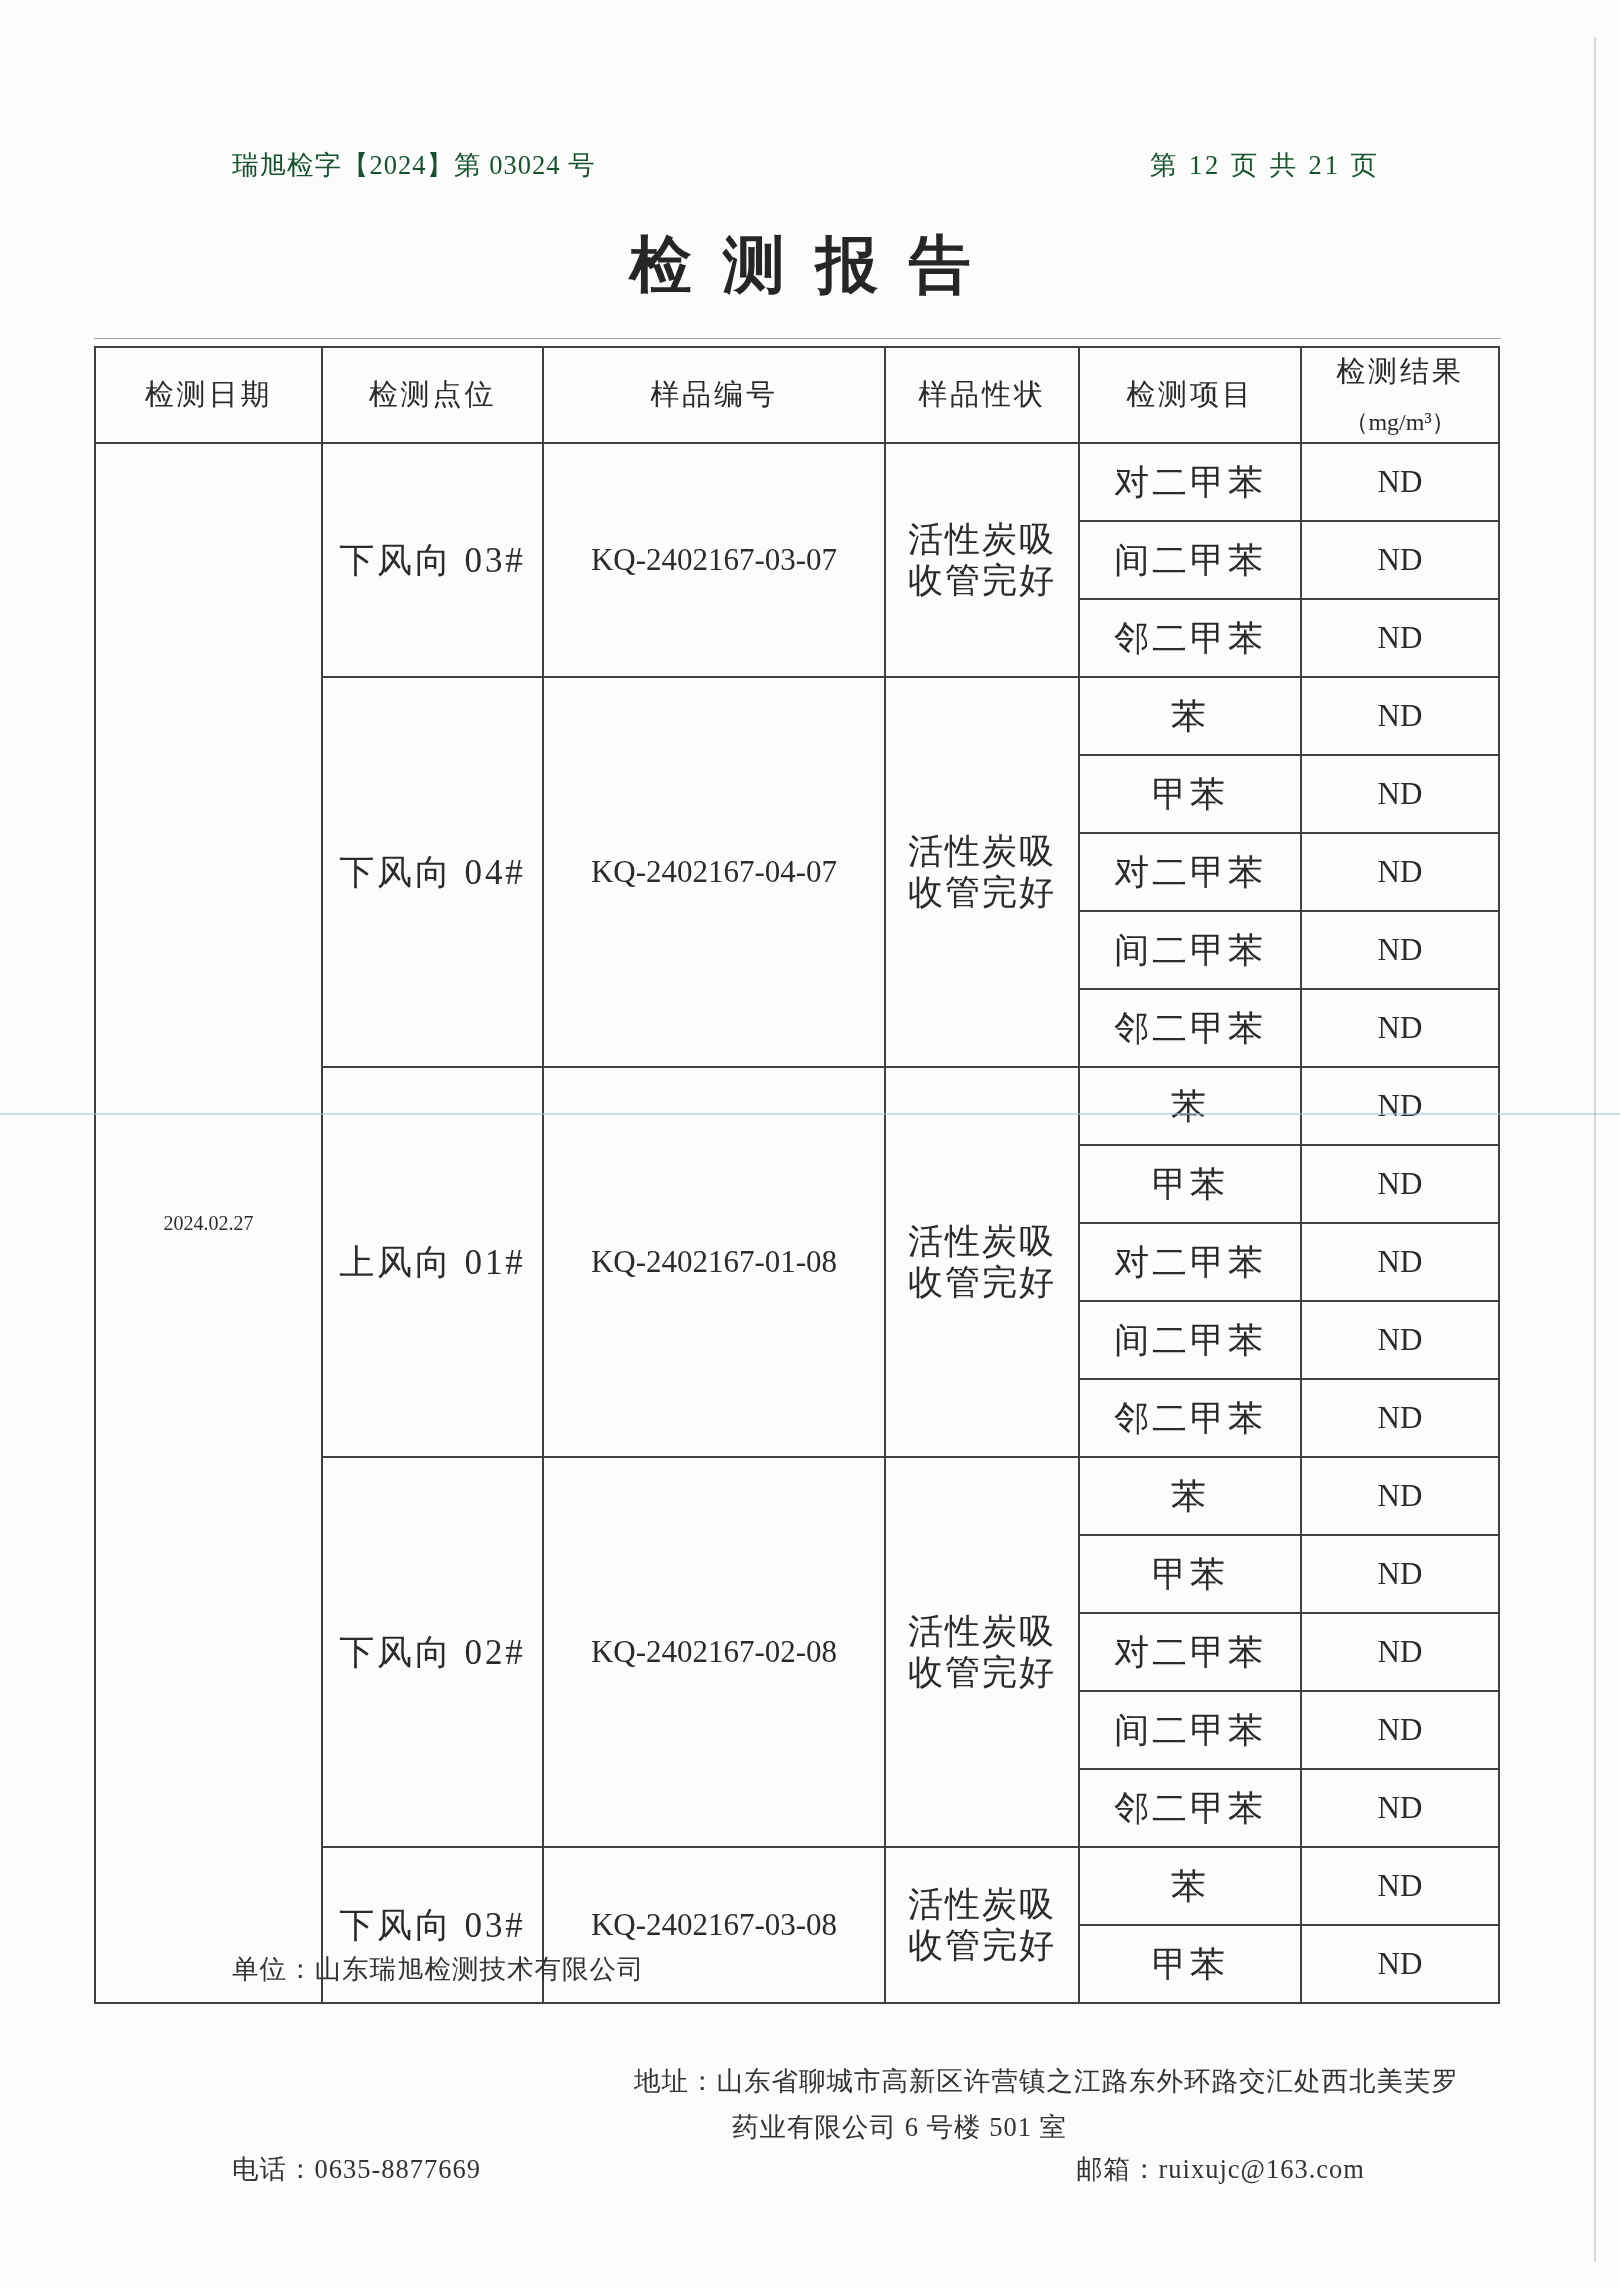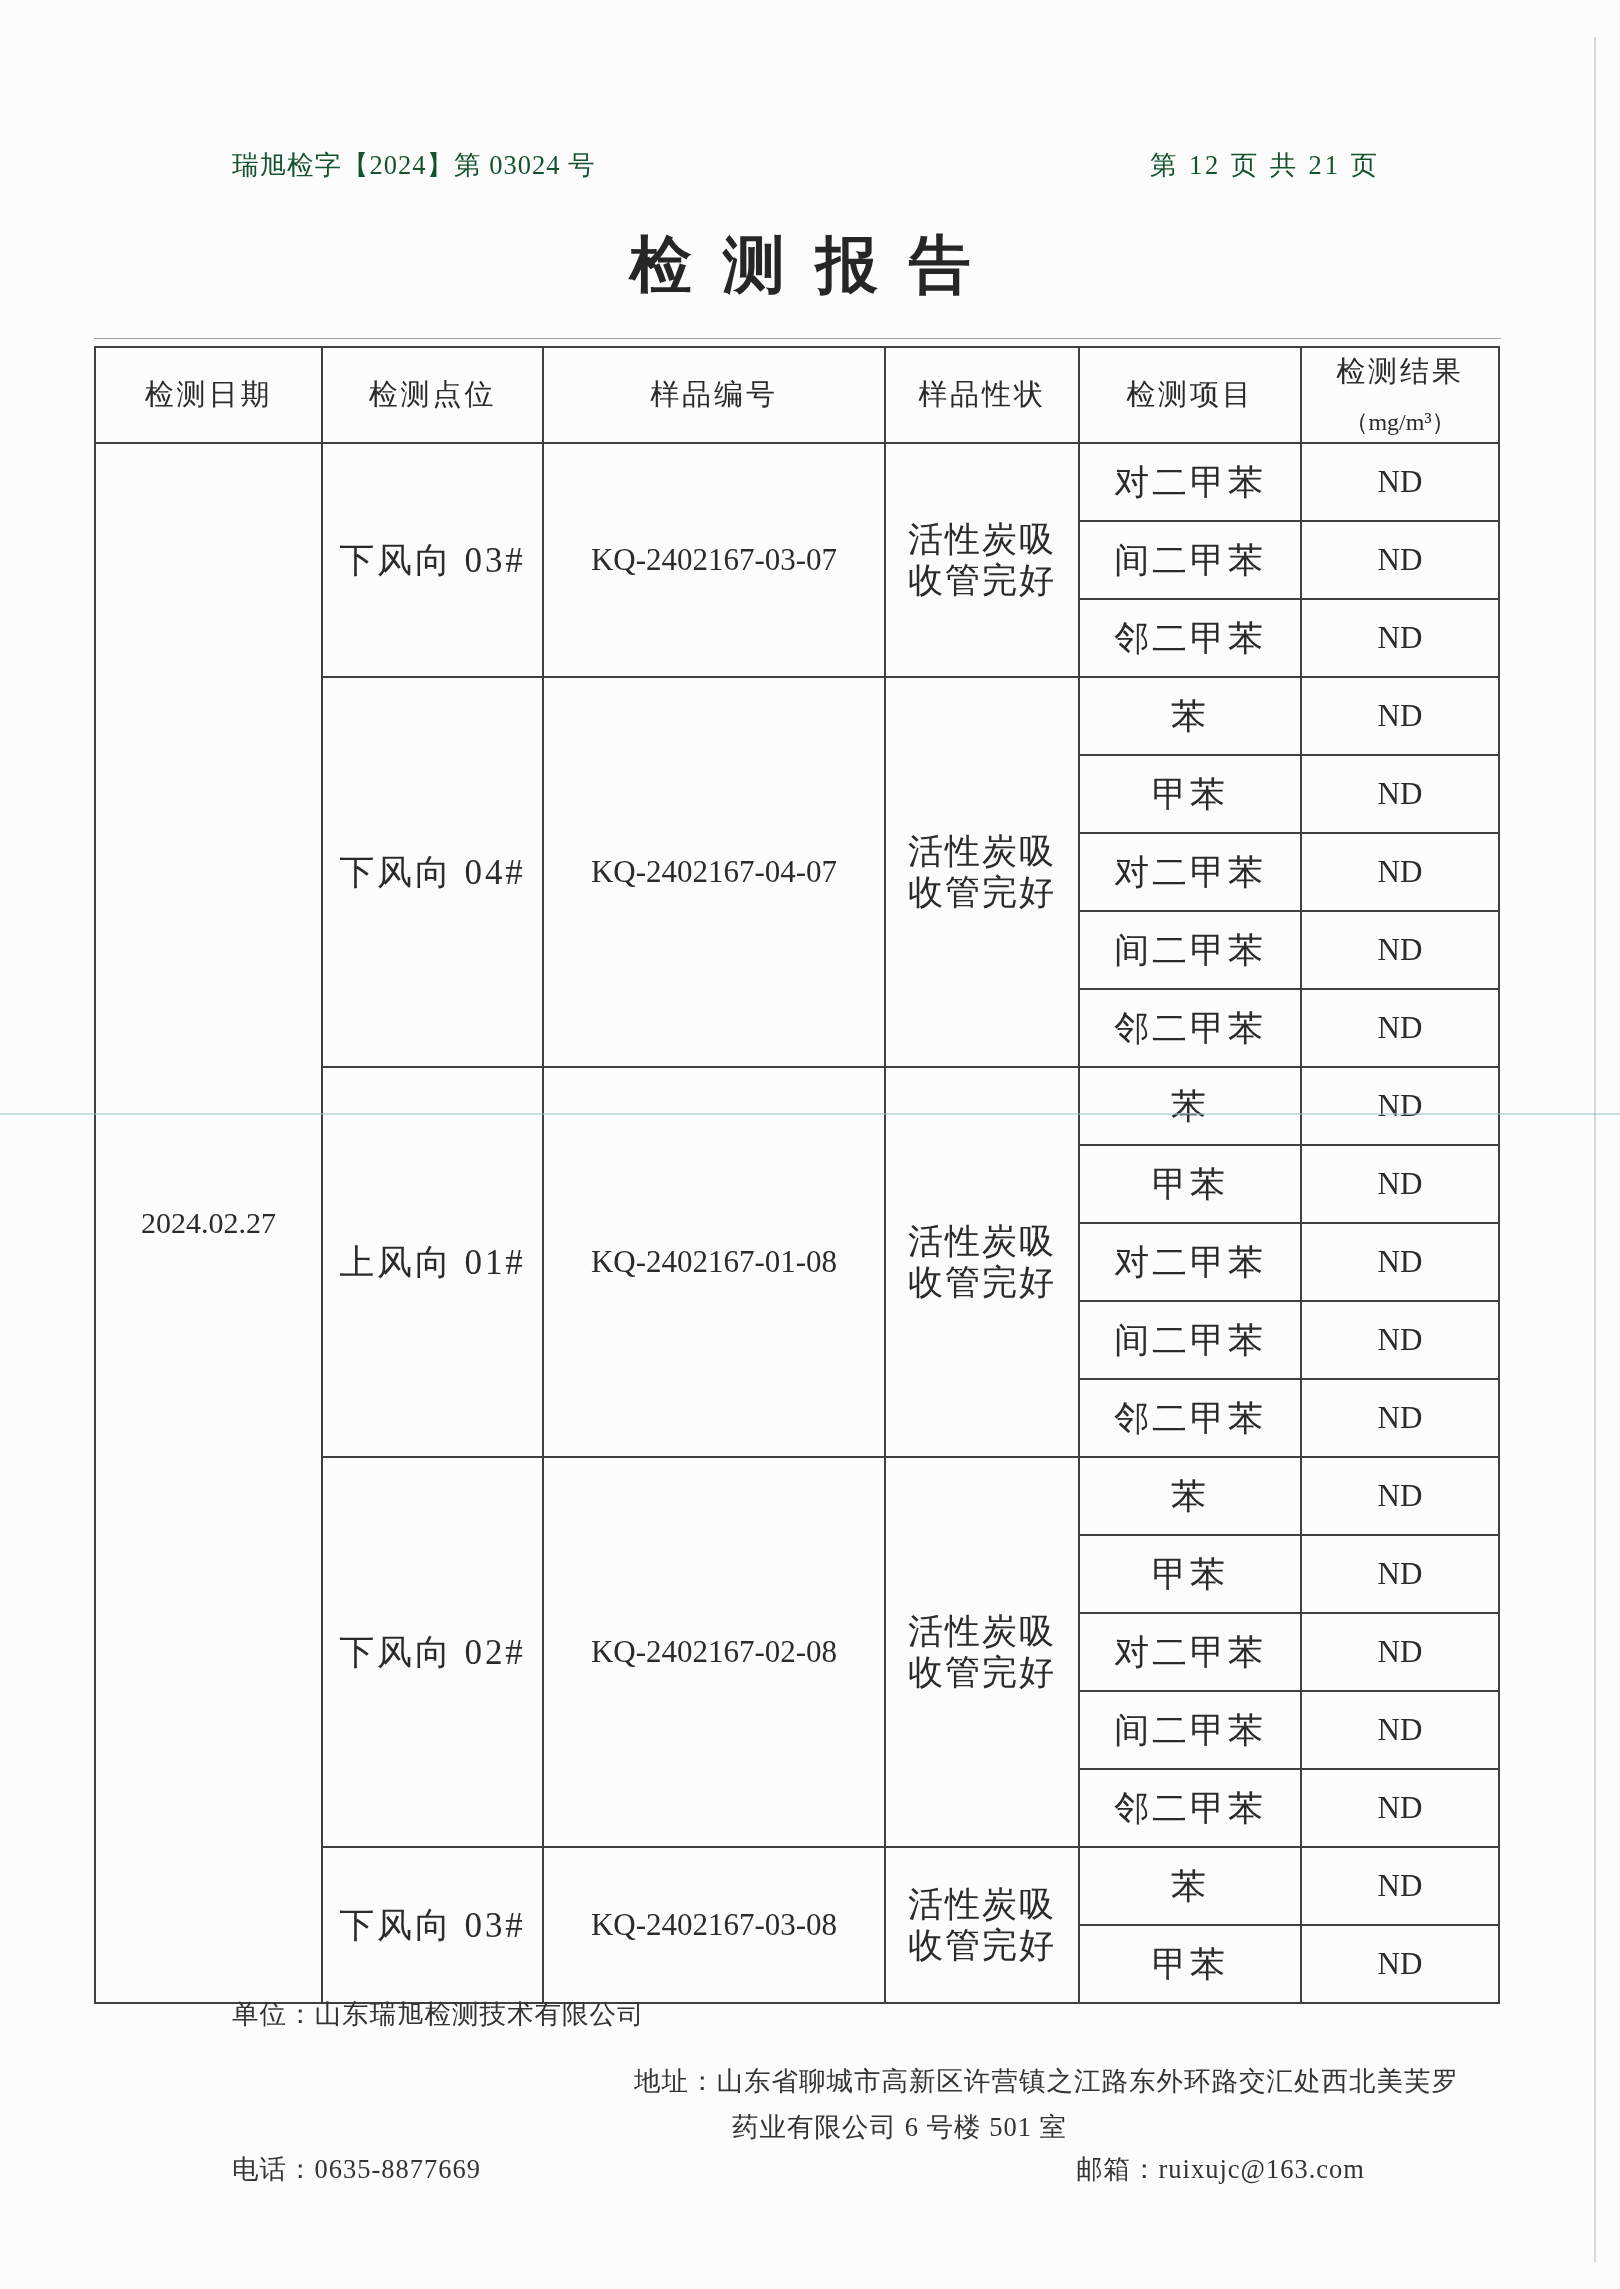--- a/index.html
+++ b/index.html
@@ -26,25 +26,25 @@
     border:2px solid #3f3f3f;
     text-align:center;vertical-align:middle;
     padding:0;color:#2b2b2b;overflow:hidden;
   }
   .report-table thead tr{height:96px;}
   .report-table tbody tr{height:78px;}
   .report-table th{font-size:29px;font-weight:normal;letter-spacing:2.9px;}
   .result-header-line2{font-size:24px;letter-spacing:0;margin-top:14px;}
   td.cjk{font-size:35px;letter-spacing:2.9px;}
   td.serif{font-size:31px;letter-spacing:0;}
-  td.date{font-size:30px;}
+  td.date{font-size:20px;}
   .condition-inner{width:159px;margin:0 auto;line-height:41px;letter-spacing:2px;}
   
   .footer-text{position:absolute;font-size:26.5px;color:#333;white-space:nowrap;letter-spacing:1px;}
-  .f-company{left:232px;top:1996px;}
+  .f-company{left:232px;top:1951px;}
   .f-addr1{left:634px;top:2063px;}
   .f-addr2{left:732px;top:2109px;}
   .f-phone{left:232px;top:2151px;}
   .f-email{left:1076px;top:2151px;}
   
   .artifact-hline{position:absolute;left:0;top:1113px;width:1620px;height:2px;background:rgba(150,198,214,.55);}
   .artifact-vline{position:absolute;left:1594px;top:37px;width:2px;height:2225px;background:rgba(140,140,140,.32);}
   .table-top-double{position:absolute;left:94px;top:338px;width:1407px;height:1px;background:rgba(90,90,90,.55);}
 </style>
 </head>

